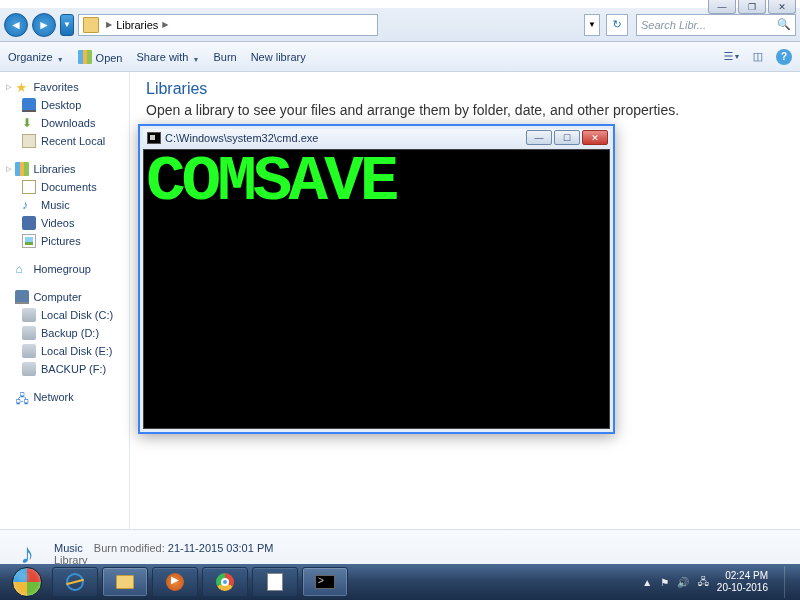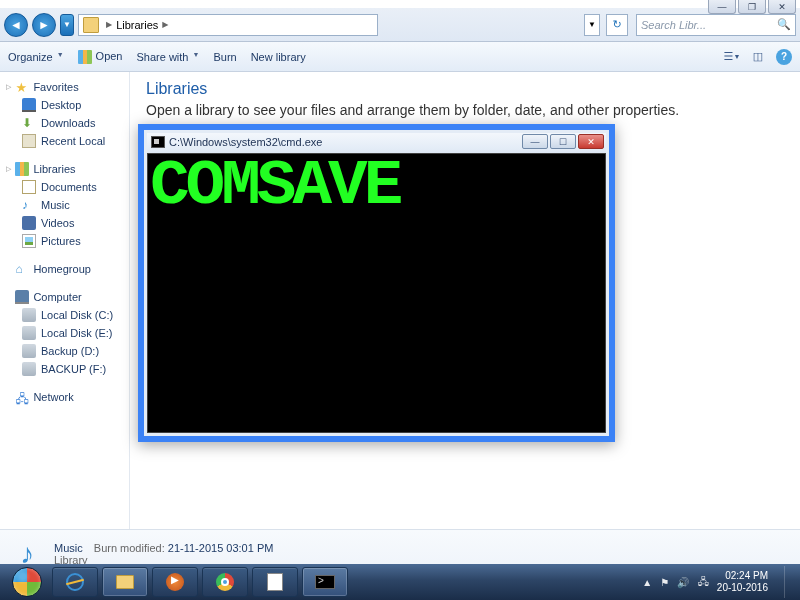--- a/index.html
+++ b/index.html
@@ -17,21 +17,21 @@
 .breadcrumb .bcicon { width: 16px; height: 16px; background: #f3d17a; border: 1px solid #c09d3e; border-radius: 1px; margin-right:3px;}
 .breadcrumb .sep { color: #666; margin: 0 4px; font-size: 8px; }
 .flexspace { flex: 1; }
 .bc-arrow{width:16px;height:22px;border:1px solid #9bb0c9;background:#fff;display:flex;align-items:center;justify-content:center;font-size:8px;cursor:pointer;}
 .refresh{width:22px;height:22px;border:1px solid #9bb0c9;background:#fff;display:flex;align-items:center;justify-content:center;color:#1b6fb8;cursor:pointer;margin-left:2px;}
 .search { width: 160px; height: 22px; background: #fff; border: 1px solid #9bb0c9; display: flex; align-items: center; padding: 0 4px; color: #8a98aa; font-style: italic; margin-left: 4px; }
 .search .sicon{margin-left:auto;color:#1b6fb8;font-style:normal;}
 
 
 .toolbar { height: 30px; background: linear-gradient(#f5f9fd,#e3ecf7); border-bottom: 1px solid #c7d2e1; display: flex; align-items: center; padding: 0 8px; gap: 14px; }
-.tbtn { color: #1f3b66; cursor: pointer; display:flex;align-items:flex-start;gap:4px;}
+.tbtn { color: #1f3b66; cursor: pointer; display:flex;align-items:flex-end;gap:4px;}
 .tbtn .drop{font-size:7px;color:#4a628a;}
 .tb-right{margin-left:auto;display:flex;align-items:center;gap:10px;}
 .tb-right .tic{width:16px;height:16px;cursor:pointer;display:flex;align-items:center;justify-content:center;color:#3a5a8a;}
 .tb-right .help{width:16px;height:16px;border-radius:50%;background:#4aa3e0;color:#fff;display:flex;align-items:center;justify-content:center;font-size:10px;font-weight:bold;cursor:pointer;}
 
 
 .main { display: flex; height: 457px; }
 .sidebar { width: 130px; background: #fff; border-right: 1px solid #e2e8f0; padding: 6px 0; overflow: hidden;}
 .sb-group { margin-bottom: 10px; }
 .sb-head { display: flex; align-items: center; gap: 4px; padding: 2px 6px; cursor: pointer; color: #1f3b66; }
@@ -51,21 +51,21 @@
 .ic-home{color:#5a9fd4;font-size:12px;}
 .ic-comp{background:#5a7fa8;border-radius:2px 2px 0 0;border-bottom:2px solid #888;}
 .ic-drive{background:linear-gradient(#d0d8e0,#a8b4c0);border-radius:2px;}
 .ic-net{color:#3a7fd4;font-size:12px;}
 
 .content { flex: 1; padding: 8px 16px; position: relative; }
 .content h2 { font-size: 16px; font-weight: normal; color: #1e5da8; margin-bottom: 4px;}
 .content .sub { color: #333; font-size: 14px;}
 
 
-.cmdwin { position: absolute; left: 138px; top: 124px; width: 477px; border: 6px solid #3b82f6; background: #e4ecf6; box-shadow: 0 3px 14px rgba(0,0,0,.35); padding: 3px; z-index: 5;}
+.cmdwin { position: absolute; left: 138px; top: 124px; width: 477px; border: 2px solid #3b82f6; background: #e4ecf6; box-shadow: 0 3px 14px rgba(0,0,0,.35); padding: 3px; z-index: 5;}
 .cmd-title { height: 20px; display: flex; align-items: center; padding: 0 2px 3px 4px; background: linear-gradient(#f3f7fc,#dfe9f5);}
 .cmd-title .cicon{width:14px;height:12px;background:#000;border:1px solid #555;margin-right:4px;position:relative;}
 .cmd-title .cicon::after{content:"";position:absolute;left:2px;top:2px;width:5px;height:5px;background:#ccc;}
 .cmd-title .t{color:#1b2f52;}
 .cmd-title .btns{margin-left:auto;display:flex;gap:2px;}
 .cmd-title .b{width:26px;height:15px;border:1px solid #7089a8;background:linear-gradient(#f0f4fa,#cbd8e8);border-radius:2px;display:flex;align-items:center;justify-content:center;font-size:9px;color:#3a5278;cursor:pointer;}
 .cmd-title .b.close{background:linear-gradient(#e9908a,#c83b31);color:#fff;border-color:#9a2f27;}
 .cmd-body { background: #000; height: 280px; border:1px solid #404040; display:flex;align-items:flex-start;justify-content:flex-start;overflow:hidden;}
 .cmd-body .ascii{color:#22ff22;font-family:"Courier New",monospace;font-size:66px;font-weight:bold;letter-spacing:-4px;transform:scaleY(0.95);line-height:1;padding:0 2px;}
 
@@ -205,25 +205,25 @@
           <span class="tri" style="visibility:hidden;">▷</span>
           <span class="ic ic-comp"></span>
           <span>Computer</span>
         </div>
       <div class="sb-item">
           <span class="ic ic-drive"></span>
           <span>Local Disk (C:)</span>
         </div>
       <div class="sb-item">
           <span class="ic ic-drive"></span>
+          <span>Backup (D:)</span>
+        </div>
+      <div class="sb-item">
+          <span class="ic ic-drive"></span>
           <span>Local Disk  (E:)</span>
-        </div>
-      <div class="sb-item">
-          <span class="ic ic-drive"></span>
-          <span>Backup (D:)</span>
         </div>
       <div class="sb-item">
           <span class="ic ic-drive"></span>
           <span>BACKUP (F:)</span>
         </div>
     </div>
     <div class="sb-group">
       <div class="sb-head">
           <span class="tri" style="visibility:hidden;">▷</span>
           <span class="ic ic-net">🖧</span>

